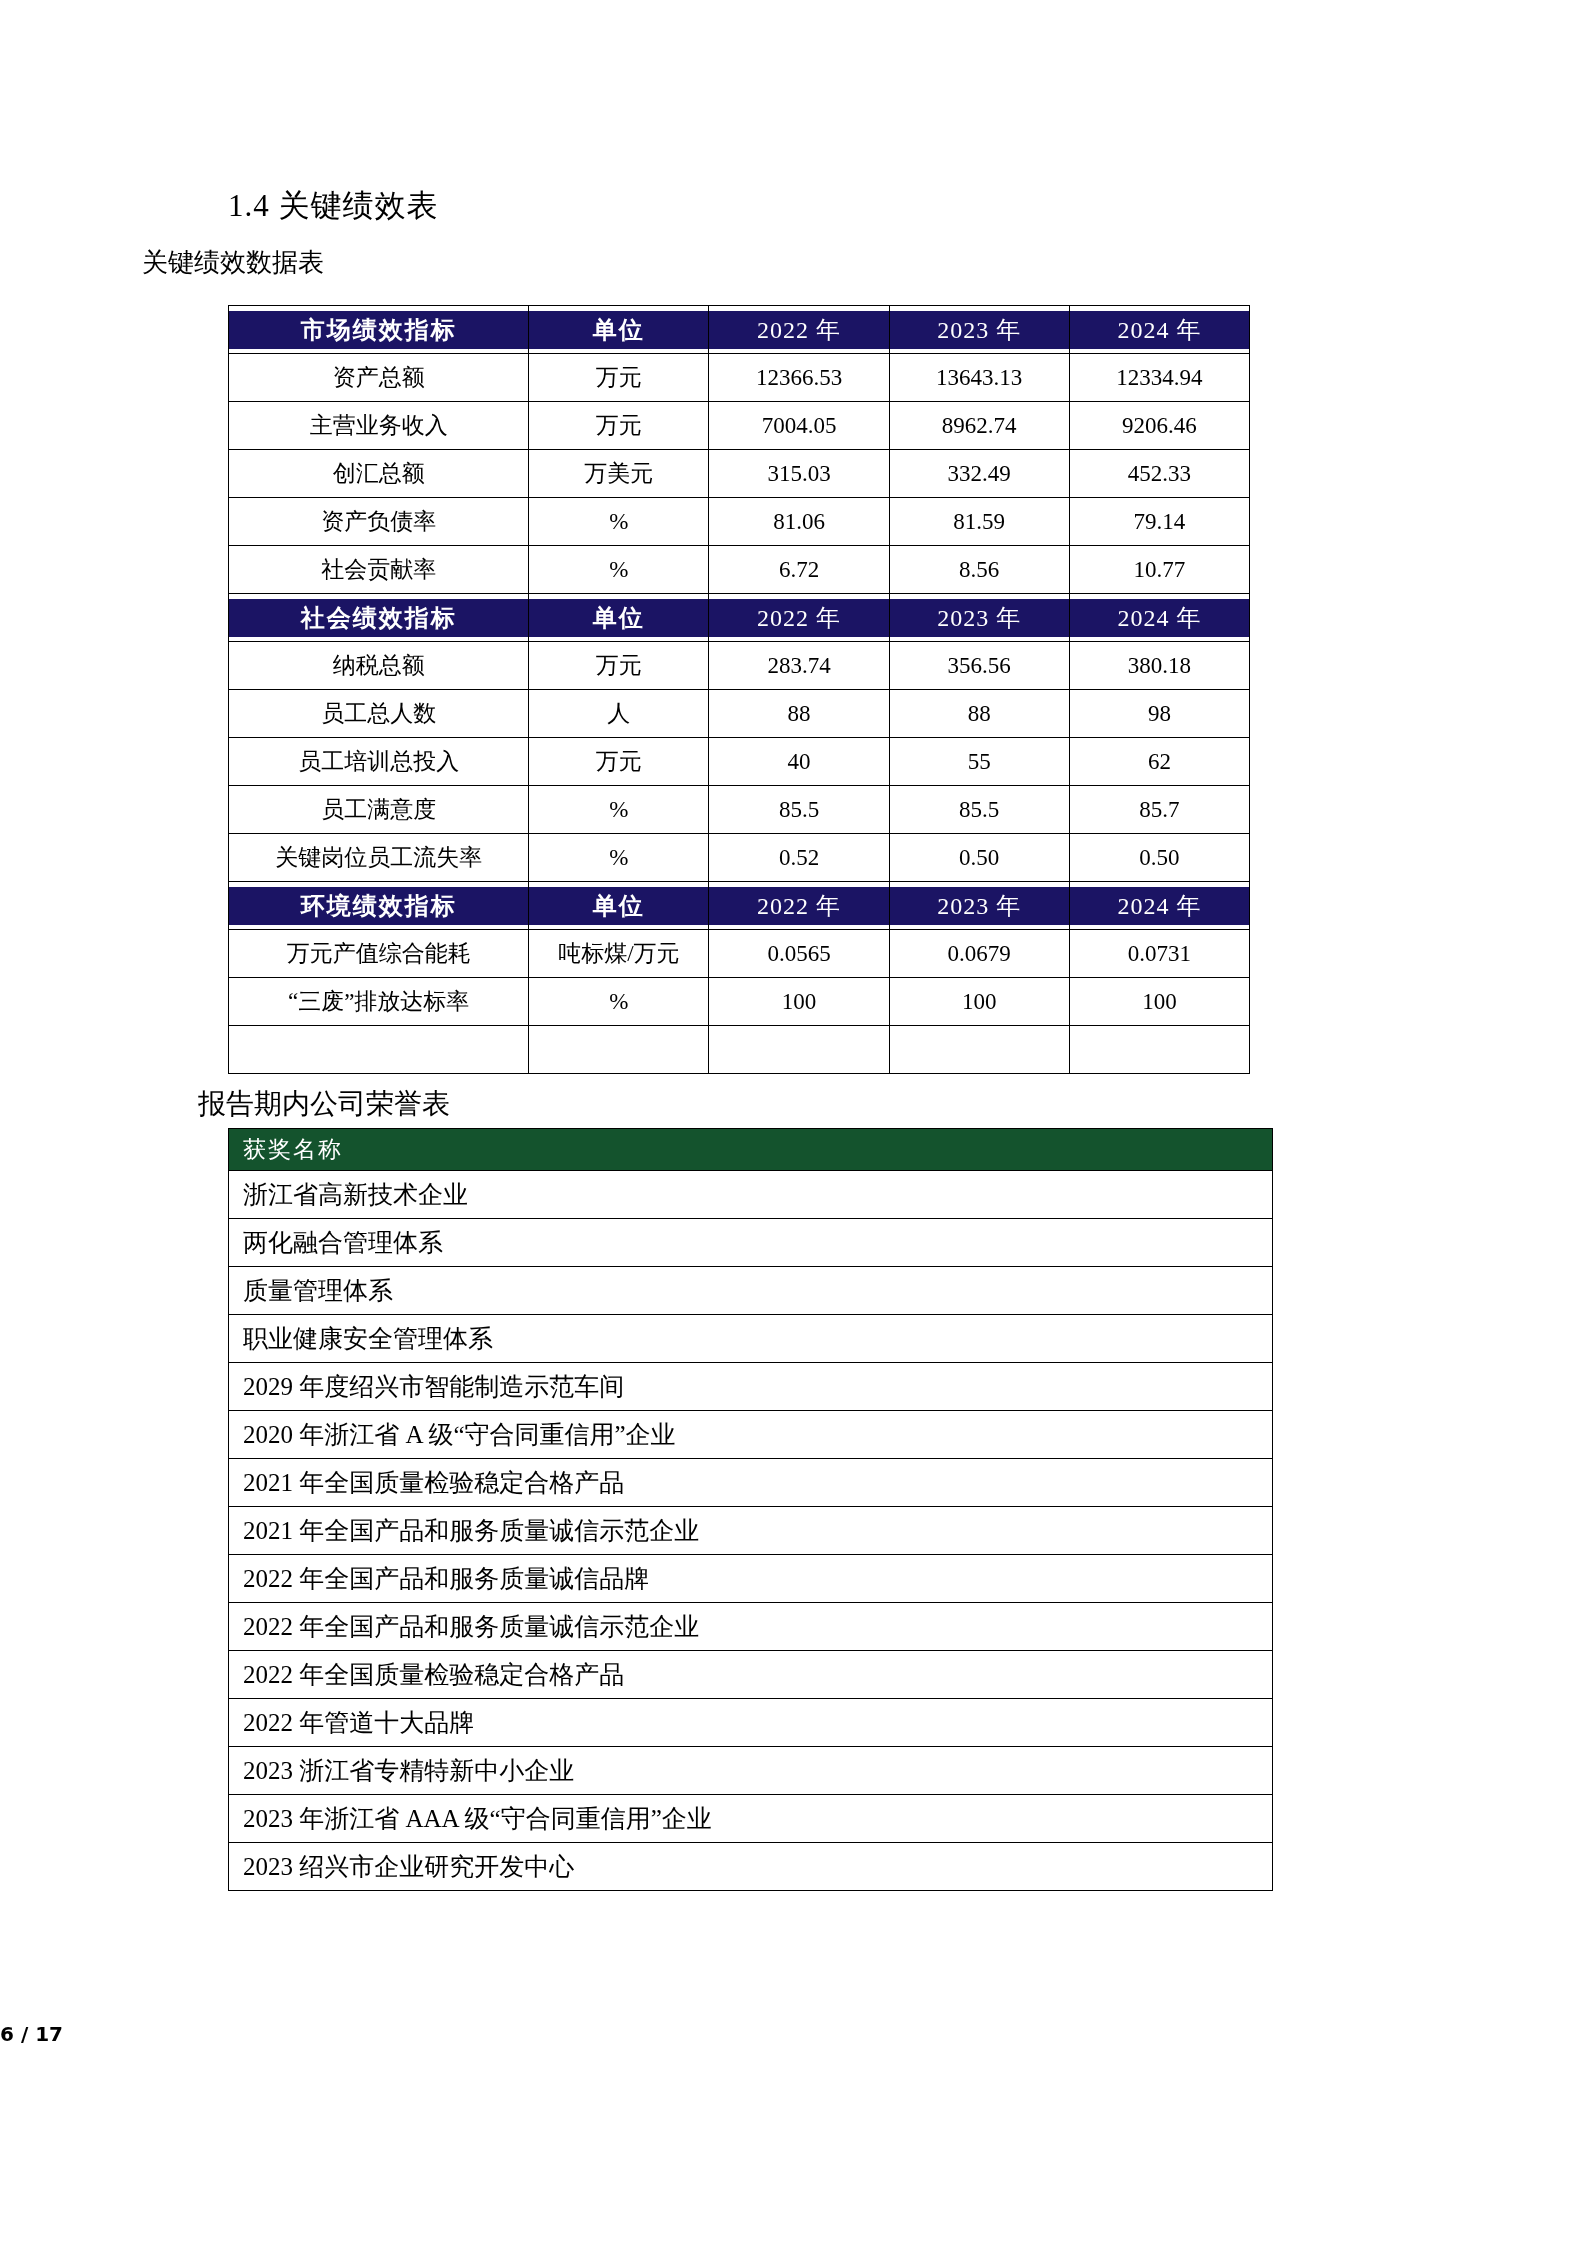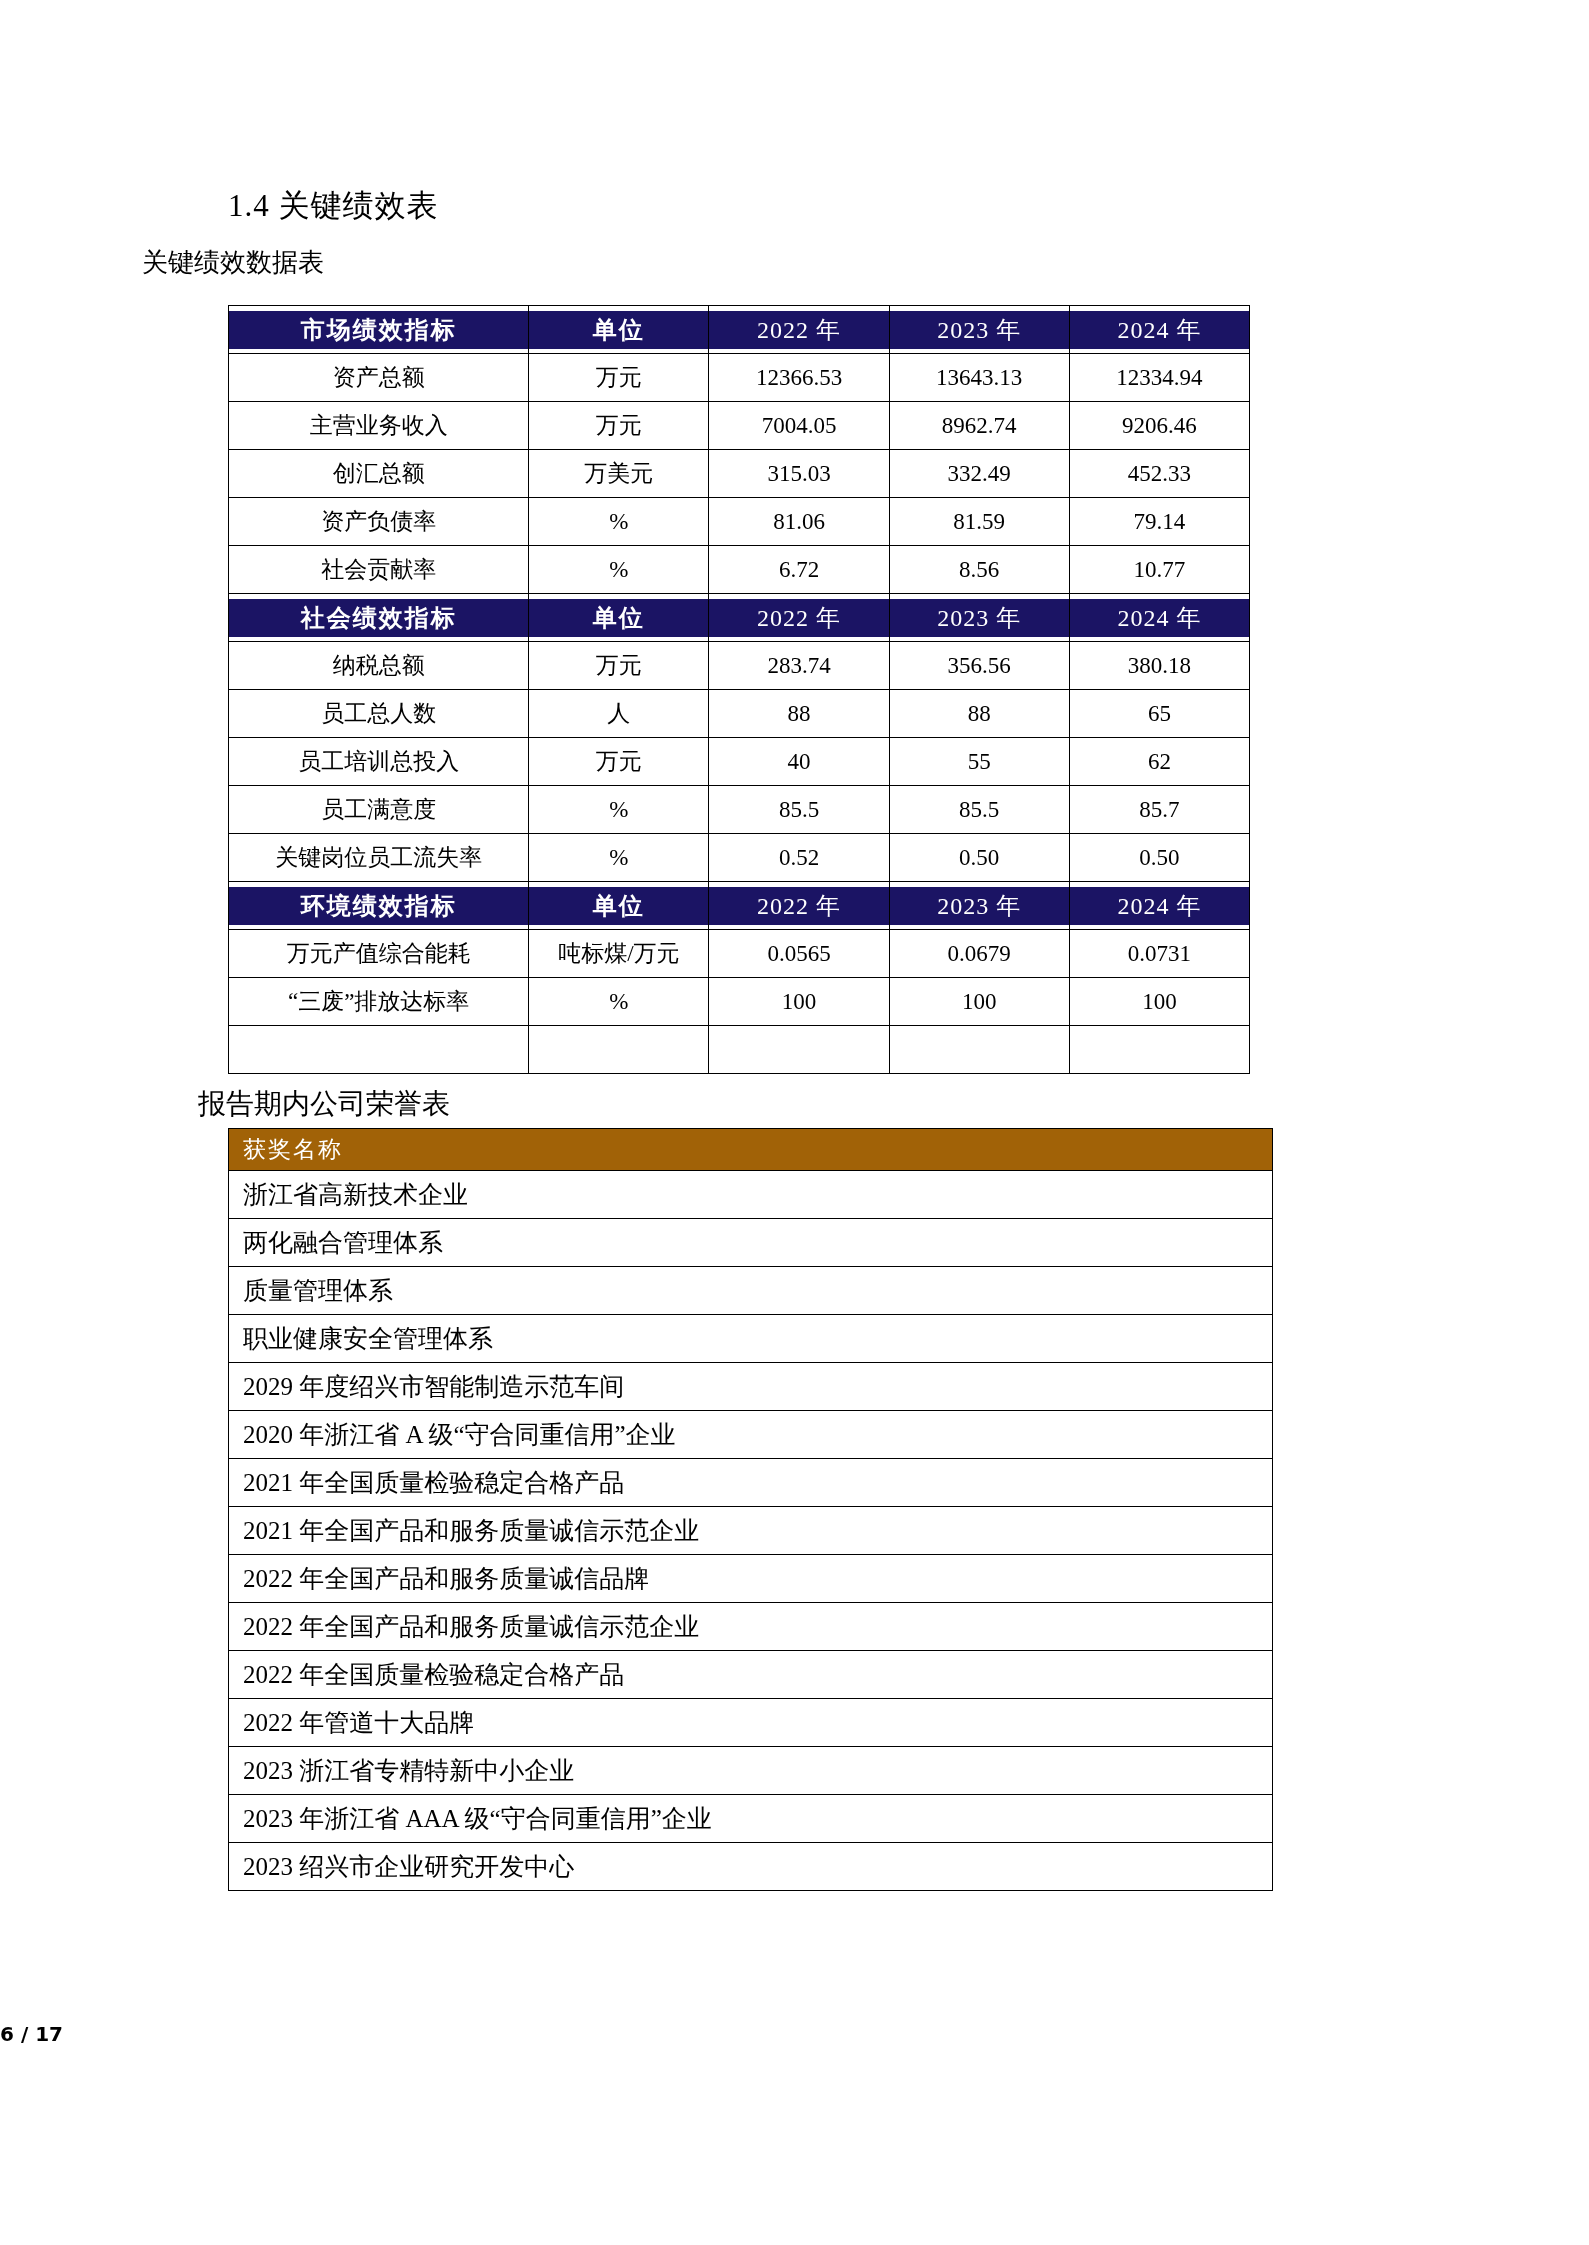--- a/index.html
+++ b/index.html
@@ -132,21 +132,21 @@
   table.honor td {
     border: 1px solid #000000;
     height: 48px;
     font-size: 25px;
     padding-left: 14px;
     vertical-align: middle;
     font-family: "Liberation Serif", serif;
     box-sizing: border-box;
   }
   table.honor tr.hdr td {
-    background: #a16207;
+    background: #14532d;
     color: #ffffff;
     font-size: 23px;
     font-family: "DejaVu Sans", sans-serif;
     letter-spacing: 2px;
     height: 42px;
   }
   .footer {
     position: absolute;
     left: 0;
     top: 2022px;
@@ -242,21 +242,21 @@
             <td class="unit">万元</td>
             <td class="y1">283.74</td>
             <td class="y2">356.56</td>
             <td class="y3">380.18</td>
           </tr>
           <tr>
             <td class="label">员工总人数</td>
             <td class="unit">人</td>
             <td class="y1">88</td>
             <td class="y2">88</td>
-            <td class="y3">65</td>
+            <td class="y3">98</td>
           </tr>
           <tr>
             <td class="label">员工培训总投入</td>
             <td class="unit">万元</td>
             <td class="y1">40</td>
             <td class="y2">55</td>
             <td class="y3">62</td>
           </tr>
           <tr>
             <td class="label">员工满意度</td>

